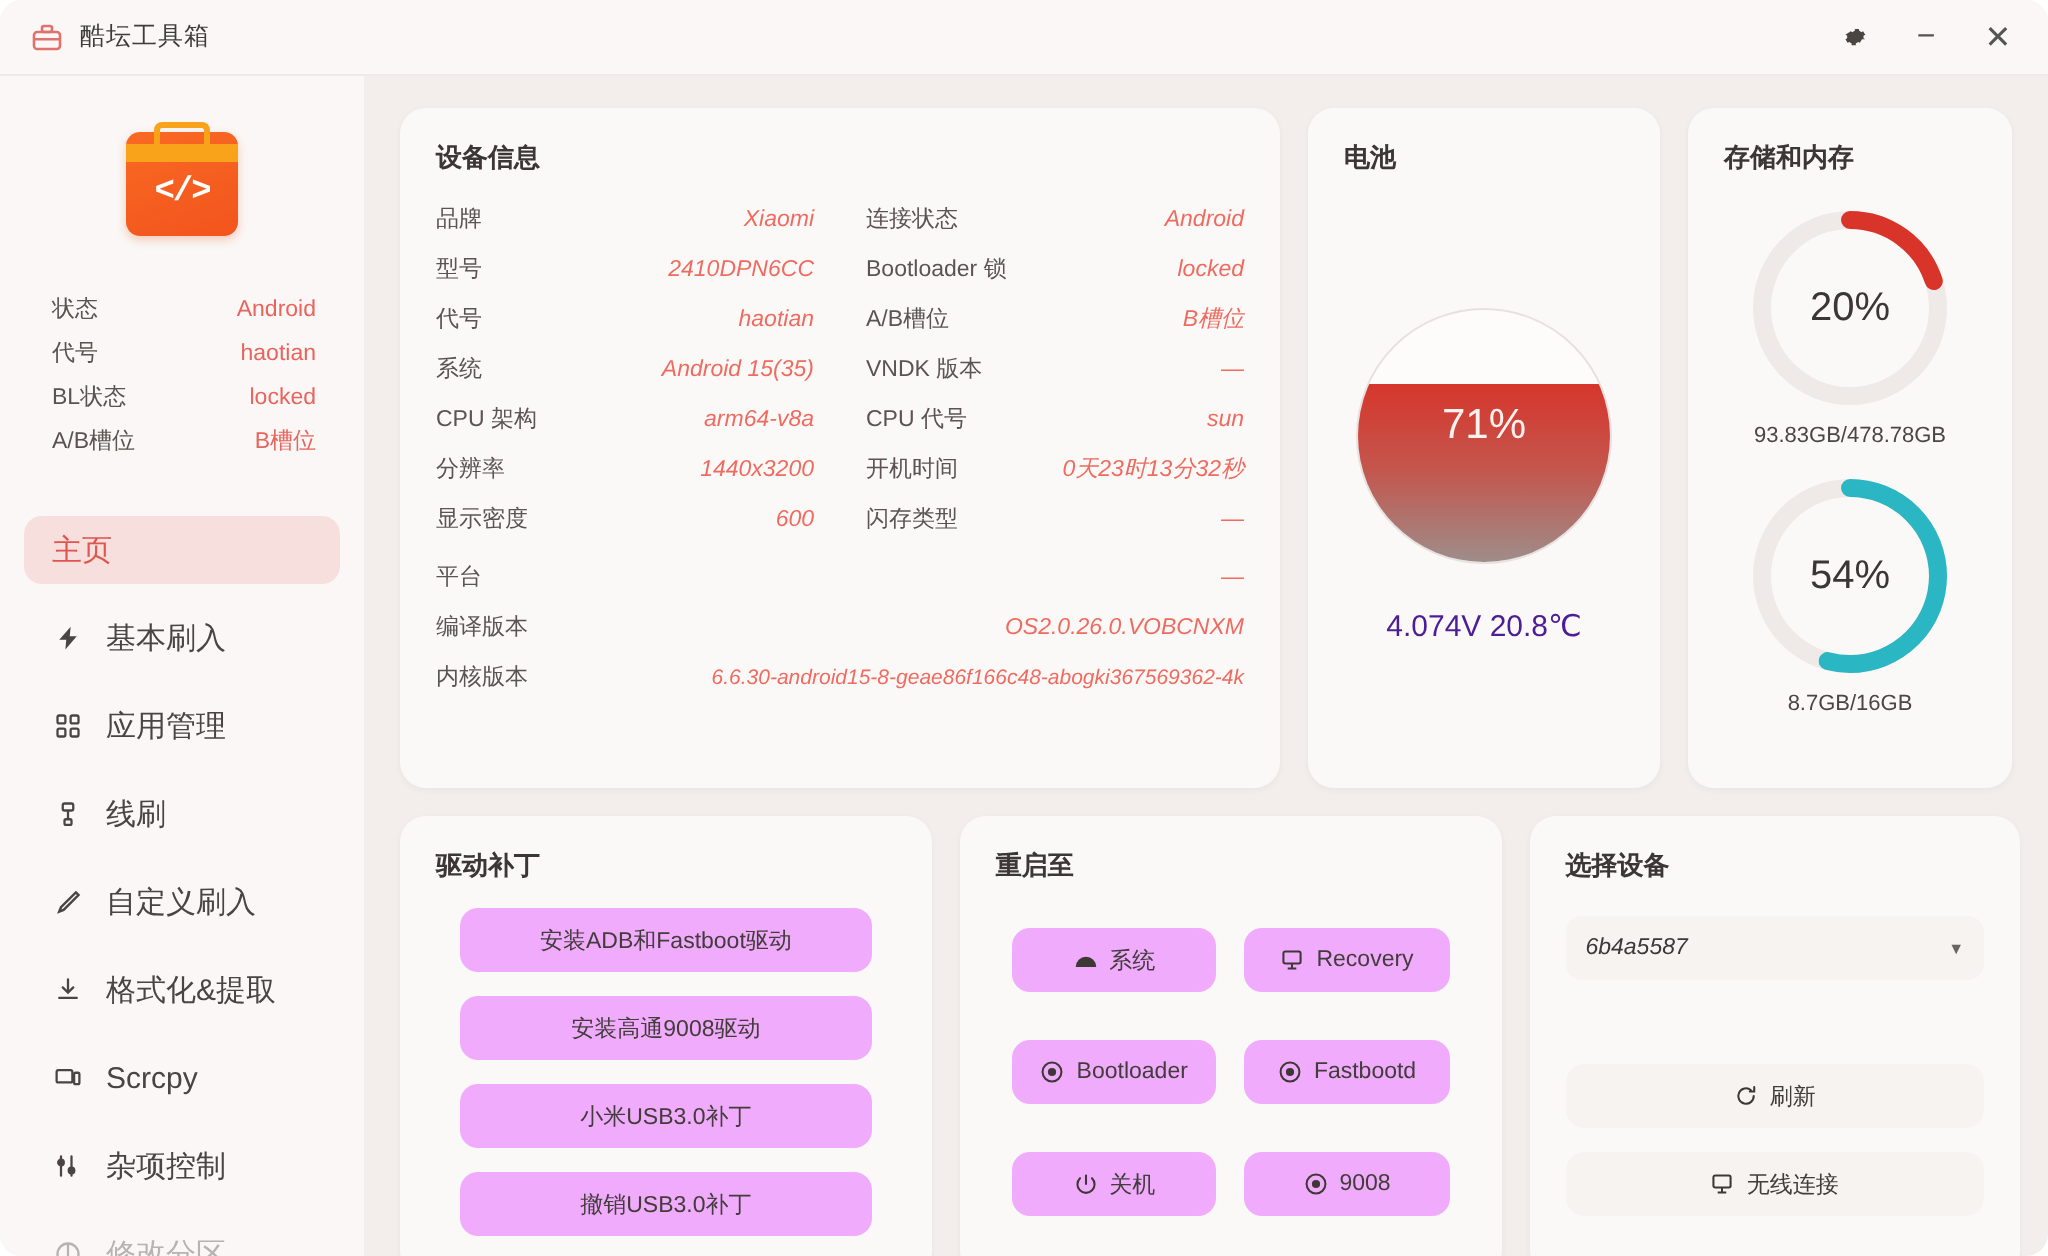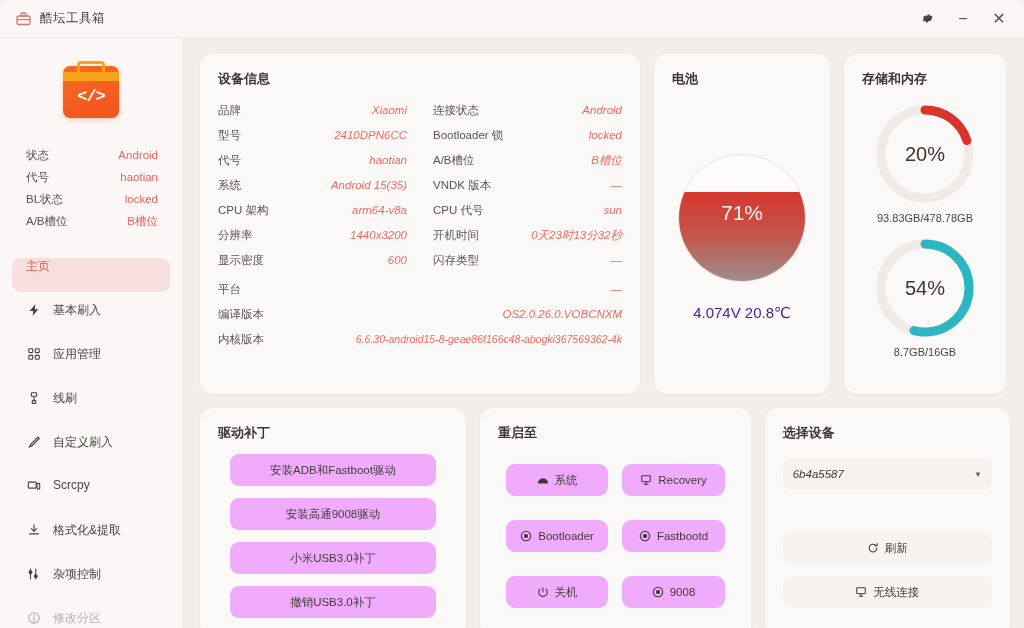--- a/index.html
+++ b/index.html
@@ -7,20 +7,21 @@
     width: 1024px; height: 628px;
     overflow: hidden;
     font-family: "Liberation Sans", "DejaVu Sans", sans-serif;
     background: #ffffff;
   }
   #app {
     position: relative;
     width: 1024px; height: 628px;
     background: #f3eeec;
     overflow: hidden;
+    border-radius: 11px;
   }
 
   
   .titlebar {
     position: absolute; top: 0; left: 0;
     width: 1024px; height: 38px;
     background: #faf7f6;
     display: flex; align-items: center;
     border-bottom: 1px solid #efe9e7;
     border-top-left-radius: 8px; border-top-right-radius: 8px;
@@ -68,23 +69,23 @@
   .status-list { padding: 0 24px 0 26px; margin-bottom: 26px; }
   .status-row {
     display: flex; justify-content: space-between; align-items: center;
     font-size: 11.5px; line-height: 22px;
   }
   .status-key { color: #5a5350; }
   .status-val { color: #e8645c; }
 
   .nav { padding: 0 12px; }
   .nav-item {
-    display: flex; gap: 11px;
+    display: flex; align-items: center; gap: 11px;
     height: 34px; padding: 0 14px; margin-bottom: 10px;
-    border-radius: 9px; font-size: 12px; color: #4a4442;
+    border-radius: 9px; font-size: 15px; color: #4a4442;
     cursor: default;
   }
   .nav-item.active { background: #f7dfdd; color: #e0554d; }
   .nav-item.active .nav-label { color: #e0554d; }
   .nav-item.faded { opacity: .38; }
   .nav-icon { width: 16px; height: 16px; display:flex; align-items:center; justify-content:center; color:#4a4442; flex:0 0 16px; }
   .nav-label { color:#4a4442; }
 
   
   .main {
@@ -267,37 +268,37 @@
         <span class="nav-icon">
           <svg width="14" height="14" viewBox="0 0 16 16" fill="none" stroke="#4a4442" stroke-width="1.4" stroke-linecap="round">
             <path d="M12.5 2.5 14 4 5.5 12.5 3 13.5l1-2.5z"></path>
           </svg>
         </span>
         <span class="nav-label">自定义刷入</span>
       </div>
 
       <div class="nav-item">
         <span class="nav-icon">
-          <svg width="14" height="14" viewBox="0 0 16 16" fill="none" stroke="#4a4442" stroke-width="1.3">
-            <rect x="1.5" y="3.5" width="9" height="7" rx="1"></rect>
-            <rect x="11.5" y="5" width="3" height="6.5" rx=".8"></rect>
-          </svg>
-        </span>
-        <span class="nav-label">Scrcpy</span>
-      </div>
-
-      <div class="nav-item">
-        <span class="nav-icon">
           <svg width="14" height="14" viewBox="0 0 16 16" fill="none" stroke="#4a4442" stroke-width="1.3" stroke-linecap="round">
             <path d="M8 2v7"></path>
               <path d="M5 6.5 8 9.5l3-3"></path>
             <path d="M3 12.5h10"></path>
           </svg>
         </span>
         <span class="nav-label">格式化&amp;提取</span>
+      </div>
+
+      <div class="nav-item">
+        <span class="nav-icon">
+          <svg width="14" height="14" viewBox="0 0 16 16" fill="none" stroke="#4a4442" stroke-width="1.3">
+            <rect x="1.5" y="3.5" width="9" height="7" rx="1"></rect>
+            <rect x="11.5" y="5" width="3" height="6.5" rx=".8"></rect>
+          </svg>
+        </span>
+        <span class="nav-label">Scrcpy</span>
       </div>
 
       <div class="nav-item">
         <span class="nav-icon">
           <svg width="14" height="14" viewBox="0 0 16 16" fill="none" stroke="#4a4442" stroke-width="1.3" stroke-linecap="round">
             <path d="M4 2.5v11M10 2.5v11"></path>
             <circle cx="4" cy="6" r="1.6" fill="#4a4442"></circle>
             <circle cx="10" cy="10.5" r="1.6" fill="#4a4442"></circle>
           </svg>
         </span>

